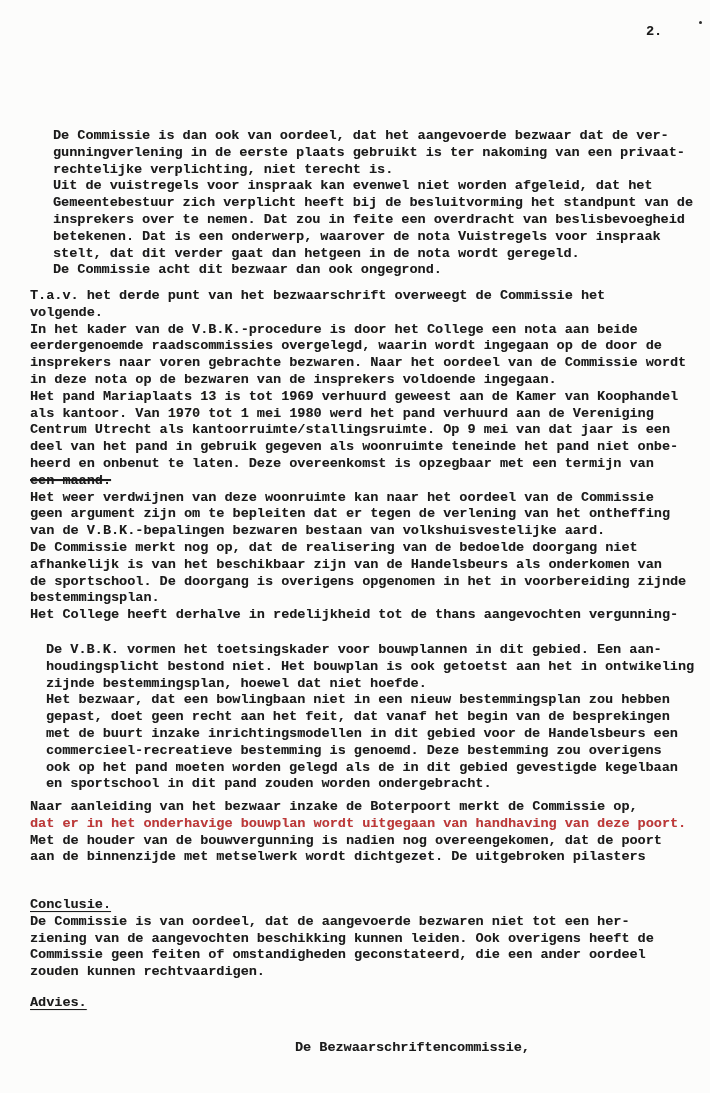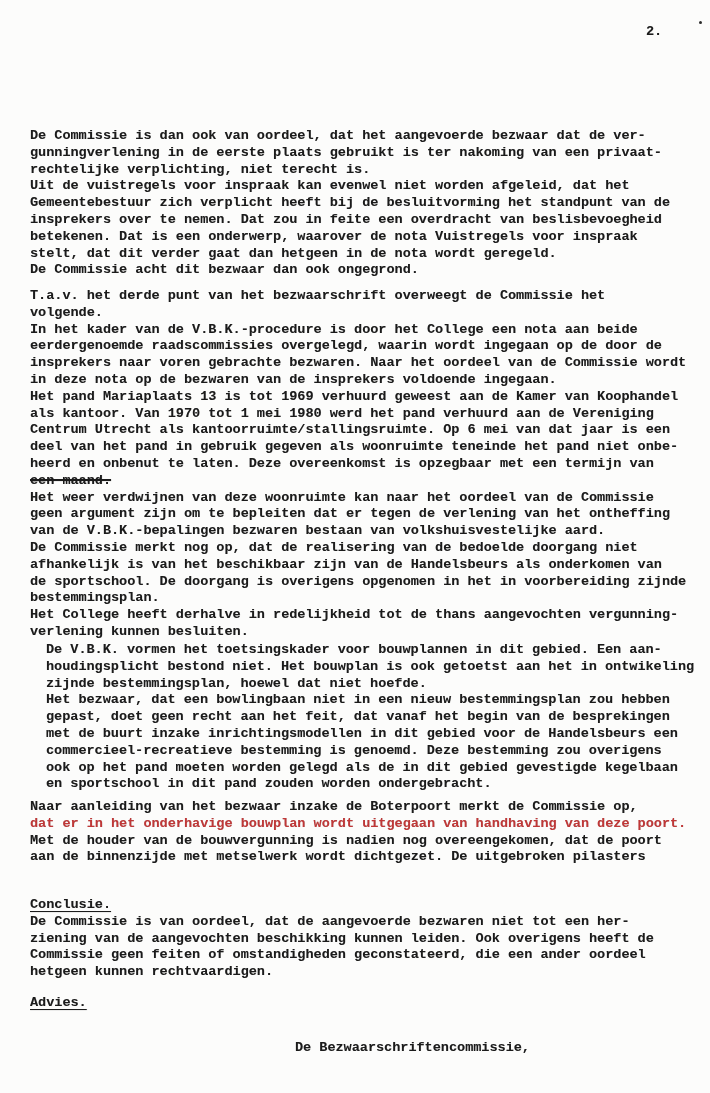--- a/index.html
+++ b/index.html
@@ -31,21 +31,21 @@
     text-decoration: line-through;
     text-decoration-thickness: 1.6px;
   }
   span.faded { color: #b91c1c; opacity: 0.88; }
 
   [data-name="page-number"] { position: absolute; top: 24px; left: 646px; }
   [data-name="scan-speck"]  { position: absolute; top: 21px; left: 699px;
                               width: 3px; height: 3px; background: #2b2b2b;
                               border-radius: 50%; }
 
-  [data-name="paragraph-1"] { top: 128px; }
+  [data-name="paragraph-1"] { top: 128px; margin-left: 23px; }
   [data-name="paragraph-2"] { top: 288px; }
   [data-name="paragraph-3"] { top: 642px; margin-left: 16px; }
   [data-name="paragraph-4"] { top: 799px; }
   [data-name="conclusie"]   { top: 897px; }
   [data-name="advies"]      { top: 995px; }
   [data-name="signature"]   { top: 1040px; left: 295px; }
 </style>
 </head>
 <body>
 
@@ -66,33 +66,32 @@
       </div>
       <div class="block" data-name="paragraph-2">
         <div class="line" data-name="text-line"><span>T.a.v. het derde punt van het bezwaarschrift overweegt de Commissie het</span></div>
         <div class="line" data-name="text-line"><span>volgende.</span></div>
         <div class="line" data-name="text-line"><span>In het kader van de V.B.K.-procedure is door het College een nota aan beide</span></div>
         <div class="line" data-name="text-line"><span>eerdergenoemde raadscommissies overgelegd, waarin wordt ingegaan op de door de</span></div>
         <div class="line" data-name="text-line"><span>insprekers naar voren gebrachte bezwaren. Naar het oordeel van de Commissie wordt</span></div>
         <div class="line" data-name="text-line"><span>in deze nota op de bezwaren van de insprekers voldoende ingegaan.</span></div>
         <div class="line" data-name="text-line"><span>Het pand Mariaplaats 13 is tot 1969 verhuurd geweest aan de Kamer van Koophandel</span></div>
         <div class="line" data-name="text-line"><span>als kantoor. Van 1970 tot 1 mei 1980 werd het pand verhuurd aan de Vereniging</span></div>
-        <div class="line" data-name="text-line"><span>Centrum Utrecht als kantoorruimte/stallingsruimte. Op 6 mei van dat jaar is een</span></div>
+        <div class="line" data-name="text-line"><span>Centrum Utrecht als kantoorruimte/stallingsruimte. Op 9 mei van dat jaar is een</span></div>
         <div class="line" data-name="text-line"><span>deel van het pand in gebruik gegeven als woonruimte teneinde het pand niet onbe-</span></div>
         <div class="line" data-name="text-line"><span>heerd en onbenut te laten. Deze overeenkomst is opzegbaar met een termijn van</span></div>
         <div class="line" data-name="text-line"><span class="strike">een maand.</span></div>
         <div class="line" data-name="text-line"><span>Het weer verdwijnen van deze woonruimte kan naar het oordeel van de Commissie</span></div>
         <div class="line" data-name="text-line"><span>geen argument zijn om te bepleiten dat er tegen de verlening van het ontheffing</span></div>
         <div class="line" data-name="text-line"><span>van de V.B.K.-bepalingen bezwaren bestaan van volkshuisvestelijke aard.</span></div>
         <div class="line" data-name="text-line"><span>De Commissie merkt nog op, dat de realisering van de bedoelde doorgang niet</span></div>
         <div class="line" data-name="text-line"><span>afhankelijk is van het beschikbaar zijn van de Handelsbeurs als onderkomen van</span></div>
         <div class="line" data-name="text-line"><span>de sportschool. De doorgang is overigens opgenomen in het in voorbereiding zijnde</span></div>
         <div class="line" data-name="text-line"><span>bestemmingsplan.</span></div>
         <div class="line" data-name="text-line"><span>Het College heeft derhalve in redelijkheid tot de thans aangevochten vergunning-</span></div>
-        <div class="line" data-name="text-line"><span>verlening kunnen besluiten.</span></div>
       </div>
       <div class="block" data-name="paragraph-3">
         <div class="line" data-name="text-line"><span>De V.B.K. vormen het toetsingskader voor bouwplannen in dit gebied. Een aan-</span></div>
         <div class="line" data-name="text-line"><span>houdingsplicht bestond niet. Het bouwplan is ook getoetst aan het in ontwikeling</span></div>
         <div class="line" data-name="text-line"><span>zijnde bestemmingsplan, hoewel dat niet hoefde.</span></div>
         <div class="line" data-name="text-line"><span>Het bezwaar, dat een bowlingbaan niet in een nieuw bestemmingsplan zou hebben</span></div>
         <div class="line" data-name="text-line"><span>gepast, doet geen recht aan het feit, dat vanaf het begin van de besprekingen</span></div>
         <div class="line" data-name="text-line"><span>met de buurt inzake inrichtingsmodellen in dit gebied voor de Handelsbeurs een</span></div>
         <div class="line" data-name="text-line"><span>commercieel-recreatieve bestemming is genoemd. Deze bestemming zou overigens</span></div>
         <div class="line" data-name="text-line"><span>ook op het pand moeten worden gelegd als de in dit gebied gevestigde kegelbaan</span></div>
@@ -102,21 +101,21 @@
         <div class="line" data-name="text-line"><span>Naar aanleiding van het bezwaar inzake de Boterpoort merkt de Commissie op,</span></div>
         <div class="line" data-name="text-line"><span class="faded">dat er in het onderhavige bouwplan wordt uitgegaan van handhaving van deze poort.</span></div>
         <div class="line" data-name="text-line"><span>Met de houder van de bouwvergunning is nadien nog overeengekomen, dat de poort</span></div>
         <div class="line" data-name="text-line"><span>aan de binnenzijde met metselwerk wordt dichtgezet. De uitgebroken pilasters</span></div>
       </div>
       <div class="block" data-name="conclusie">
         <div class="line" data-name="text-line"><span class="u">Conclusie.</span></div>
         <div class="line" data-name="text-line"><span>De Commissie is van oordeel, dat de aangevoerde bezwaren niet tot een her-</span></div>
         <div class="line" data-name="text-line"><span>ziening van de aangevochten beschikking kunnen leiden. Ook overigens heeft de</span></div>
         <div class="line" data-name="text-line"><span>Commissie geen feiten of omstandigheden geconstateerd, die een ander oordeel</span></div>
-        <div class="line" data-name="text-line"><span>hetgeen kunnen rechtvaardigen.</span></div>
+        <div class="line" data-name="text-line"><span>zouden kunnen rechtvaardigen.</span></div>
       </div>
       <div class="block" data-name="advies">
         <div class="line" data-name="text-line"><span class="u">Advies.</span></div>
       </div>
       <div class="block" data-name="signature">
         <div class="line" data-name="text-line"><span>De Bezwaarschriftencommissie,</span></div>
       </div>
     </div>
 </div>
 

